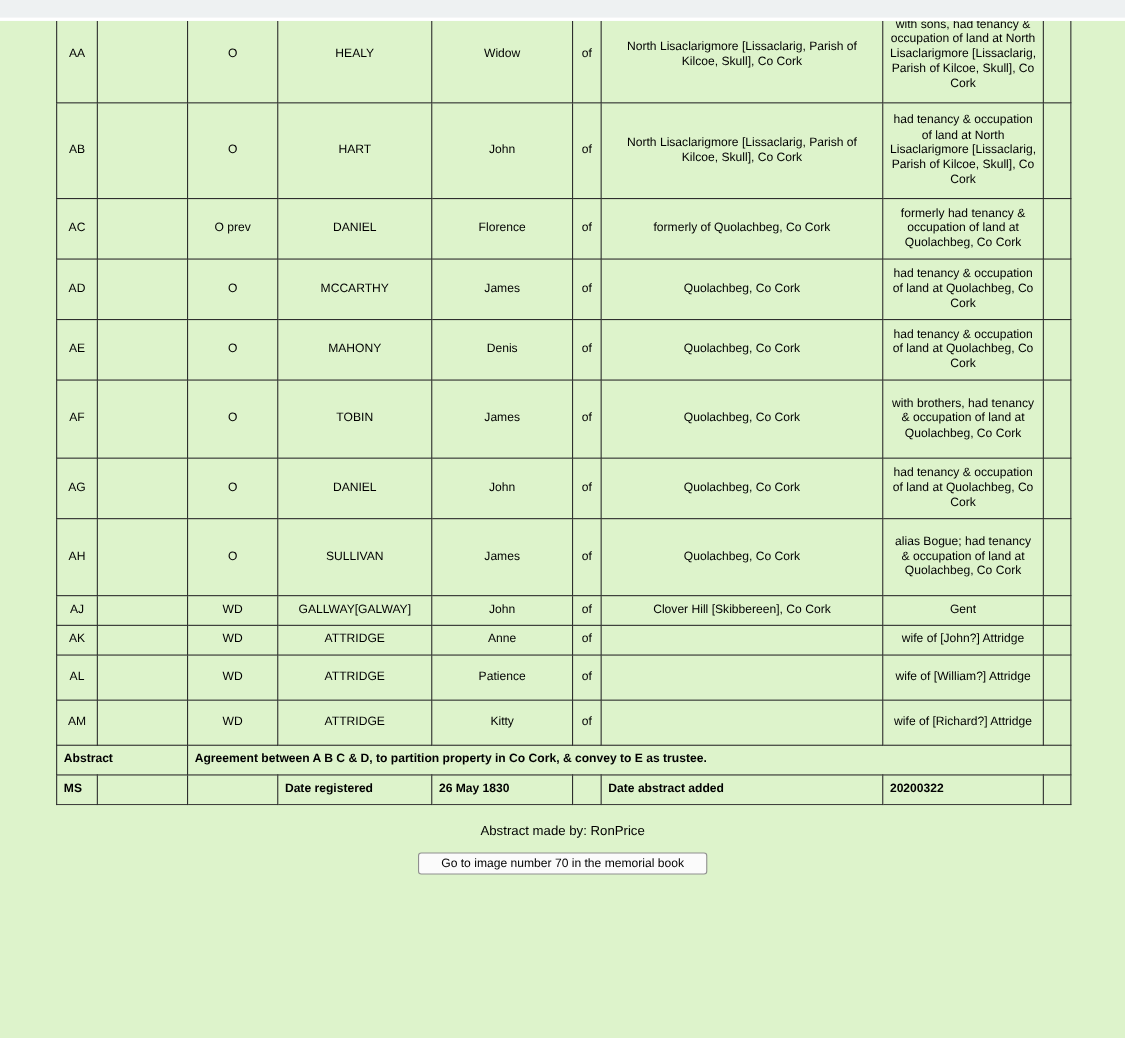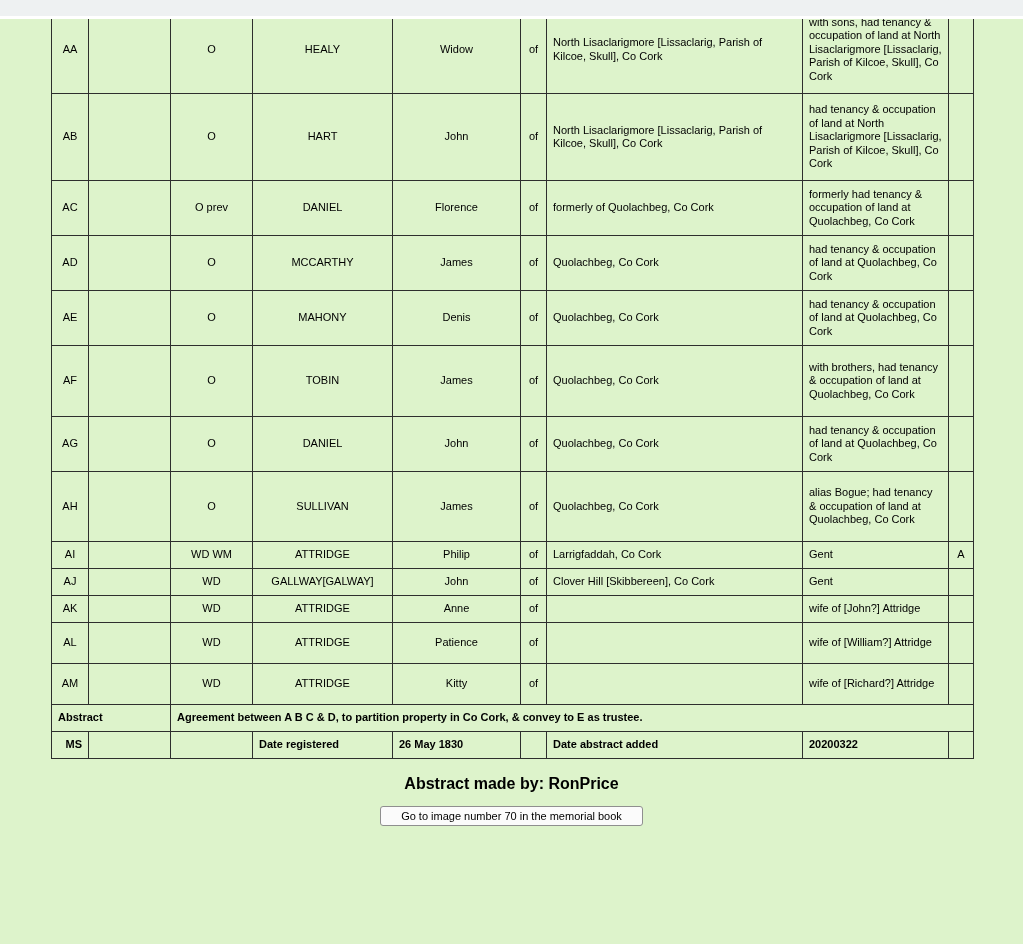--- a/index.html
+++ b/index.html
@@ -29,29 +29,29 @@
     border: 1px solid #2e2e2e;
     font-size: 11px;
     line-height: 13.5px;
     padding: 4px 6px;
     vertical-align: middle;
     overflow: hidden;
     word-wrap: break-word;
   }
   td.col-code, td.col-blank, td.col-role, td.col-surname,
   td.col-forename, td.col-of, td.col-flag { text-align: center; }
-  td.col-place, td.col-notes { text-align: left; margin-left: 32px; }
+  td.col-place, td.col-notes { text-align: center; margin-left: 32px; }
   tr.abstract-row, tr.ms-row { height: 27px; }
   tr.abstract-row td, tr.ms-row td { text-align: left; font-weight: bold; }
-  tr.ms-row td.col-code { text-align: right; }
+  tr.ms-row td.col-code { text-align: left; }
   .footer { text-align: center; }
   .made-by {
     margin-top: 16px;
-    font-size: 16px;
-    font-weight: bold;
+    font-size: 12px;
+    font-weight: normal;
   }
   .goto-btn {
     margin-top: 13px;
     font-family: "Liberation Sans", sans-serif;
     font-size: 11px;
     color: #000;
     background: #fbfbfb;
     border: 1px solid #8f8f8f;
     border-radius: 3px;
     padding: 3px 20px;
@@ -159,31 +159,20 @@
           <td class="col-blank"></td>
           <td class="col-role">O</td>
           <td class="col-surname">SULLIVAN</td>
           <td class="col-forename">James</td>
           <td class="col-of">of</td>
           <td class="col-place">Quolachbeg, Co Cork</td>
           <td class="col-notes">alias Bogue; had tenancy &amp; occupation of land at Quolachbeg, Co Cork</td>
           <td class="col-flag"></td>
         </tr>
         <tr style="height: 27px;">
-          <td class="col-code">AI</td>
-          <td class="col-blank"></td>
-          <td class="col-role">WD WM</td>
-          <td class="col-surname">ATTRIDGE</td>
-          <td class="col-forename">Philip</td>
-          <td class="col-of">of</td>
-          <td class="col-place">Larrigfaddah, Co Cork</td>
-          <td class="col-notes">Gent</td>
-          <td class="col-flag">A</td>
-        </tr>
-        <tr style="height: 27px;">
           <td class="col-code">AJ</td>
           <td class="col-blank"></td>
           <td class="col-role">WD</td>
           <td class="col-surname">GALLWAY[GALWAY]</td>
           <td class="col-forename">John</td>
           <td class="col-of">of</td>
           <td class="col-place">Clover Hill [Skibbereen], Co Cork</td>
           <td class="col-notes">Gent</td>
           <td class="col-flag"></td>
         </tr>

